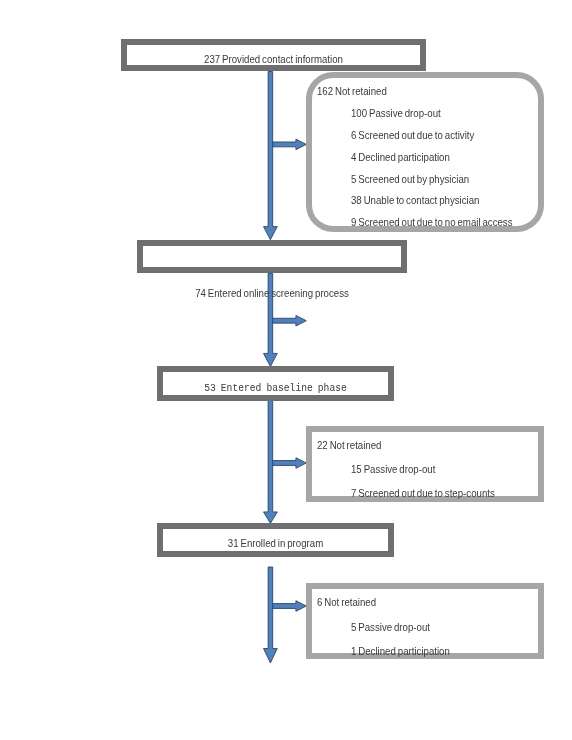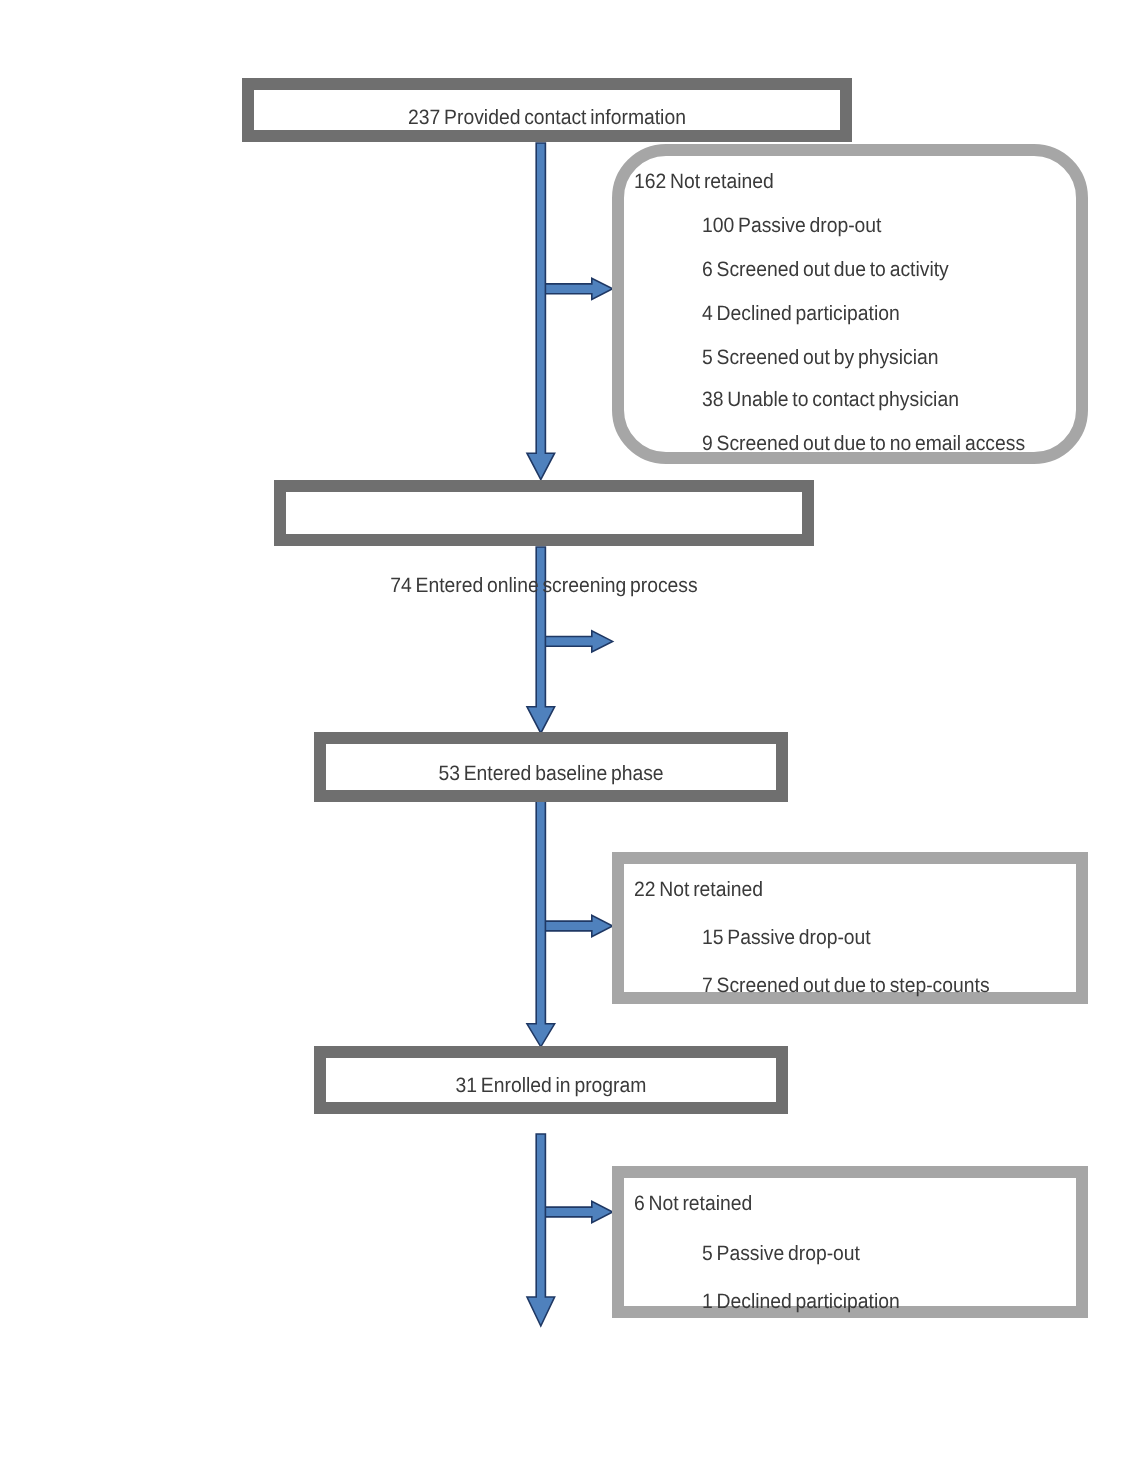--- a/index.html
+++ b/index.html
@@ -51,21 +51,21 @@
     </div>
   </div>
 
   <div class="box mainbox" style="left: 136.5px; top: 240px; width: 270px; height: 33px; border-color: rgb(111, 111, 111);">
     <div class="lines" style="top:10.5px;margin-top:32px;">
       <div class="ln">74 Entered online screening process</div>
     </div>
   </div>
 
   <div class="box mainbox" style="left: 156.5px; top: 366px; width: 237px; height: 34.5px; border-color: rgb(111, 111, 111);">
-    <div class="lines" style="top:10.7px;">
+    <div class="lines" style="top:10.7px;font-family:Liberation Mono, monospace;">
       <div class="ln">53 Entered baseline phase</div>
     </div>
   </div>
 
   <div class="box mainbox" style="left: 156.5px; top: 523px; width: 237px; height: 34px; border-color: rgb(111, 111, 111);">
     <div class="lines" style="top:9.8px;">
       <div class="ln">31 Enrolled in program</div>
     </div>
   </div>
 

